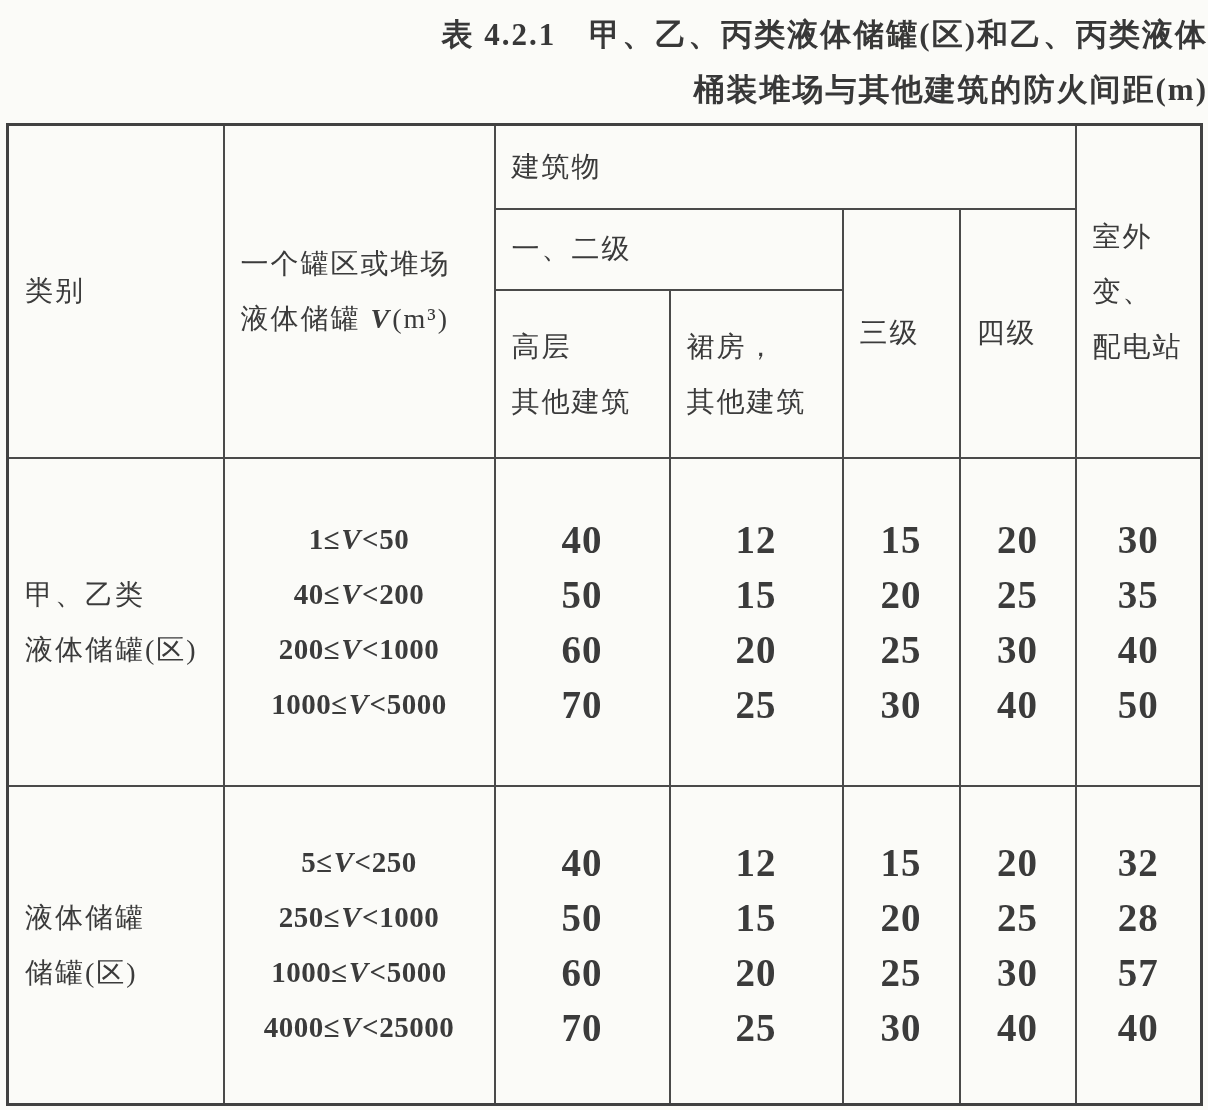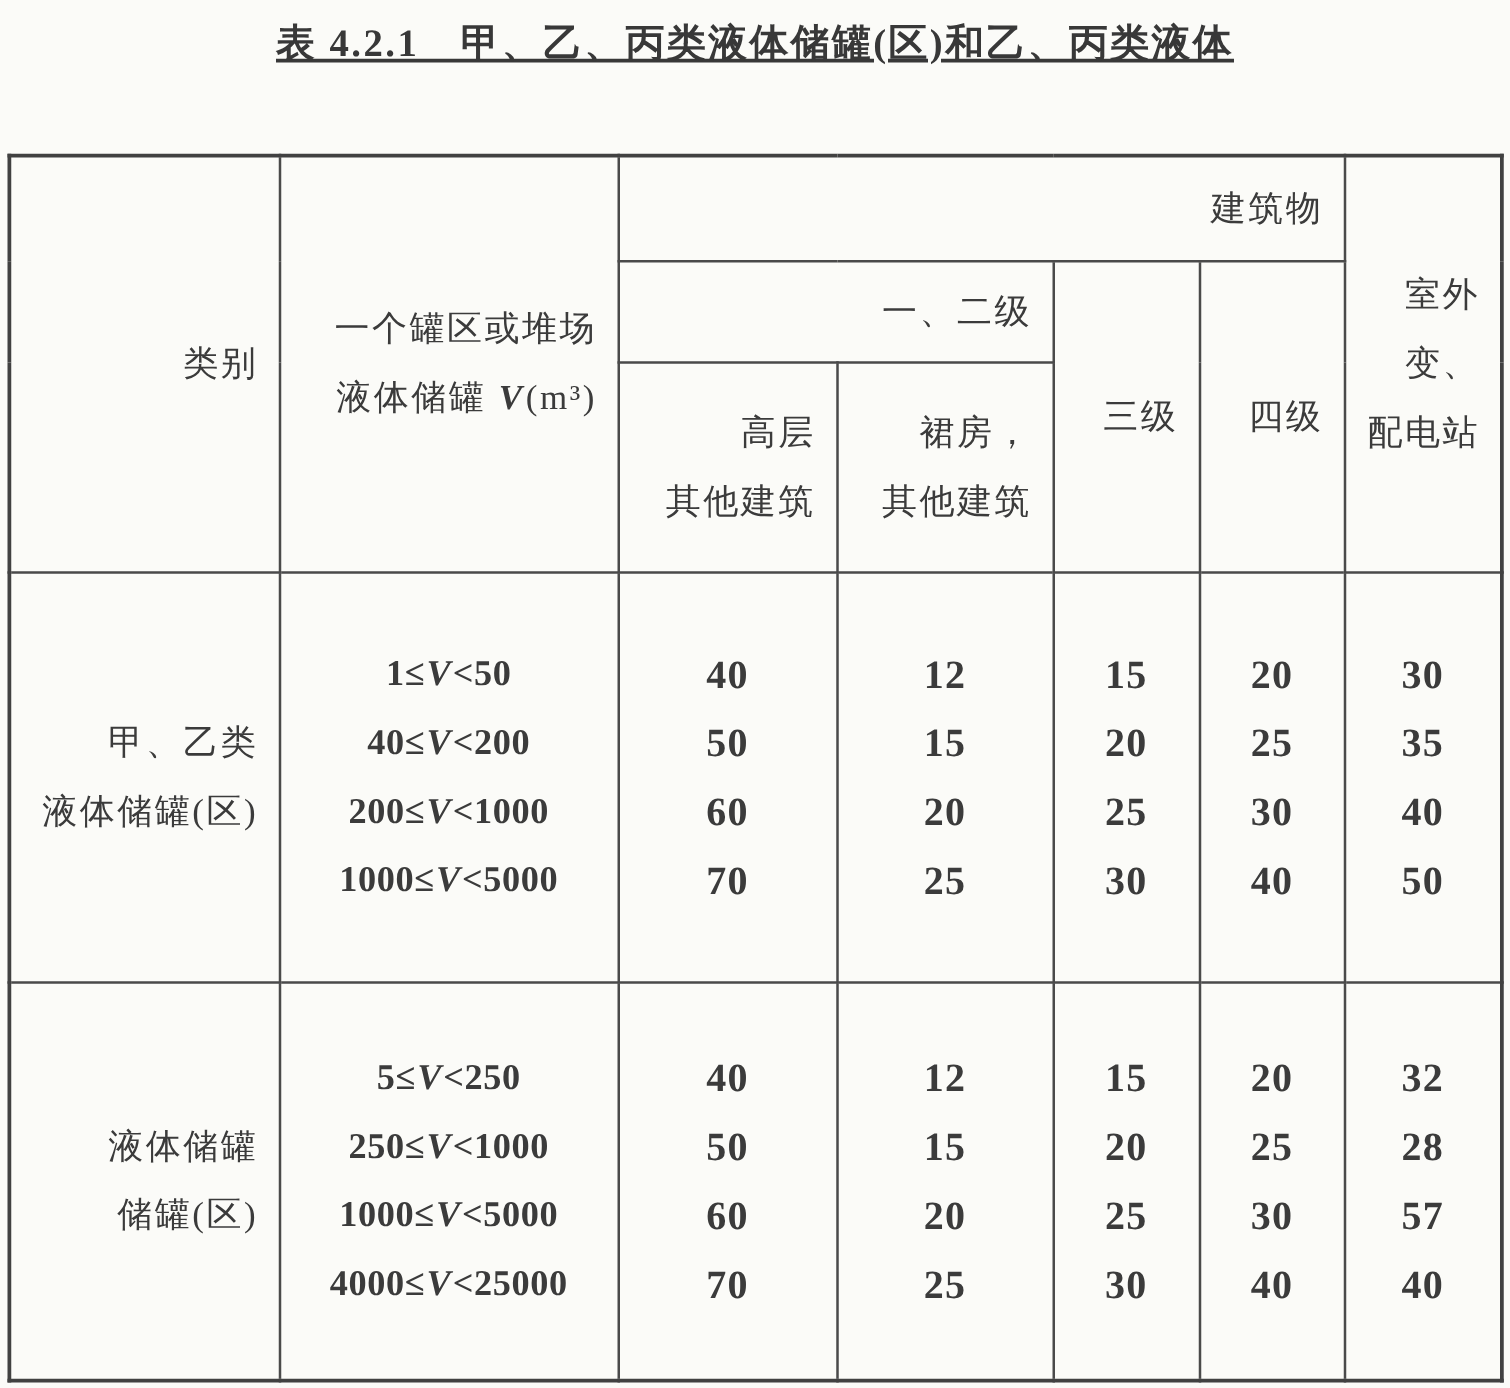--- a/index.html
+++ b/index.html
@@ -15,42 +15,41 @@
     font-family:"Liberation Serif","DejaVu Serif",serif;
     position:relative;
     overflow:hidden;
   }
 
   
   .title-block{
     position:absolute;
     left:0; top:7px;
     width:1208px;
-    text-align:center;
+    text-align:right;
     font-weight:bold;
     font-size:31px;
     line-height:55px;
     letter-spacing:2px;
     color:#383838;
-    text-decoration:underline;
   }
 
   
   table.fire-table{
     position:absolute;
     left:6px; top:123px;
     width:1196px;
     height:980px;
     border-collapse:collapse;
     table-layout:fixed;
     background:transparent;
   }
   table.fire-table td{
     border:2px solid var(--grid);
-    text-align:right;
+    text-align:left;
     vertical-align:middle;
     font-size:28px;
     letter-spacing:2px;
     color:var(--ink);
     padding:16px;
   }
   table.fire-table{border:3px solid #414141;}
 
   .two-line{line-height:55px;}
 
@@ -63,41 +62,42 @@
   .ln{
     height:55px;
     display:flex;
     align-items:center;
     justify-content:center;
     width:100%;
   }
 
   .num{
     font-weight:bold;
-    font-size:32px;
+    font-size:39px;
     letter-spacing:1px;
   }
   .range{
     font-weight:bold;
     font-size:29px;
     letter-spacing:0.5px;
     white-space:nowrap;
   }
   .var{
     font-style:italic;
     font-weight:bold;
     padding:0 1px;
   }
   .cap-line{white-space:nowrap;}
 </style>
 </head>
 <body>
 
 <div class="title-block">
   <div>表 4.2.1　甲、乙、丙类液体储罐(区)和乙、丙类液体</div>
+  <div>桶装堆场与其他建筑的防火间距(m)</div>
 </div>
 
 <table class="fire-table">
   <colgroup>
     <col style="width:216px">
       <col style="width:271px">
       <col style="width:175px">
     <col style="width:173px">
       <col style="width:117px">
       <col style="width:116px">

